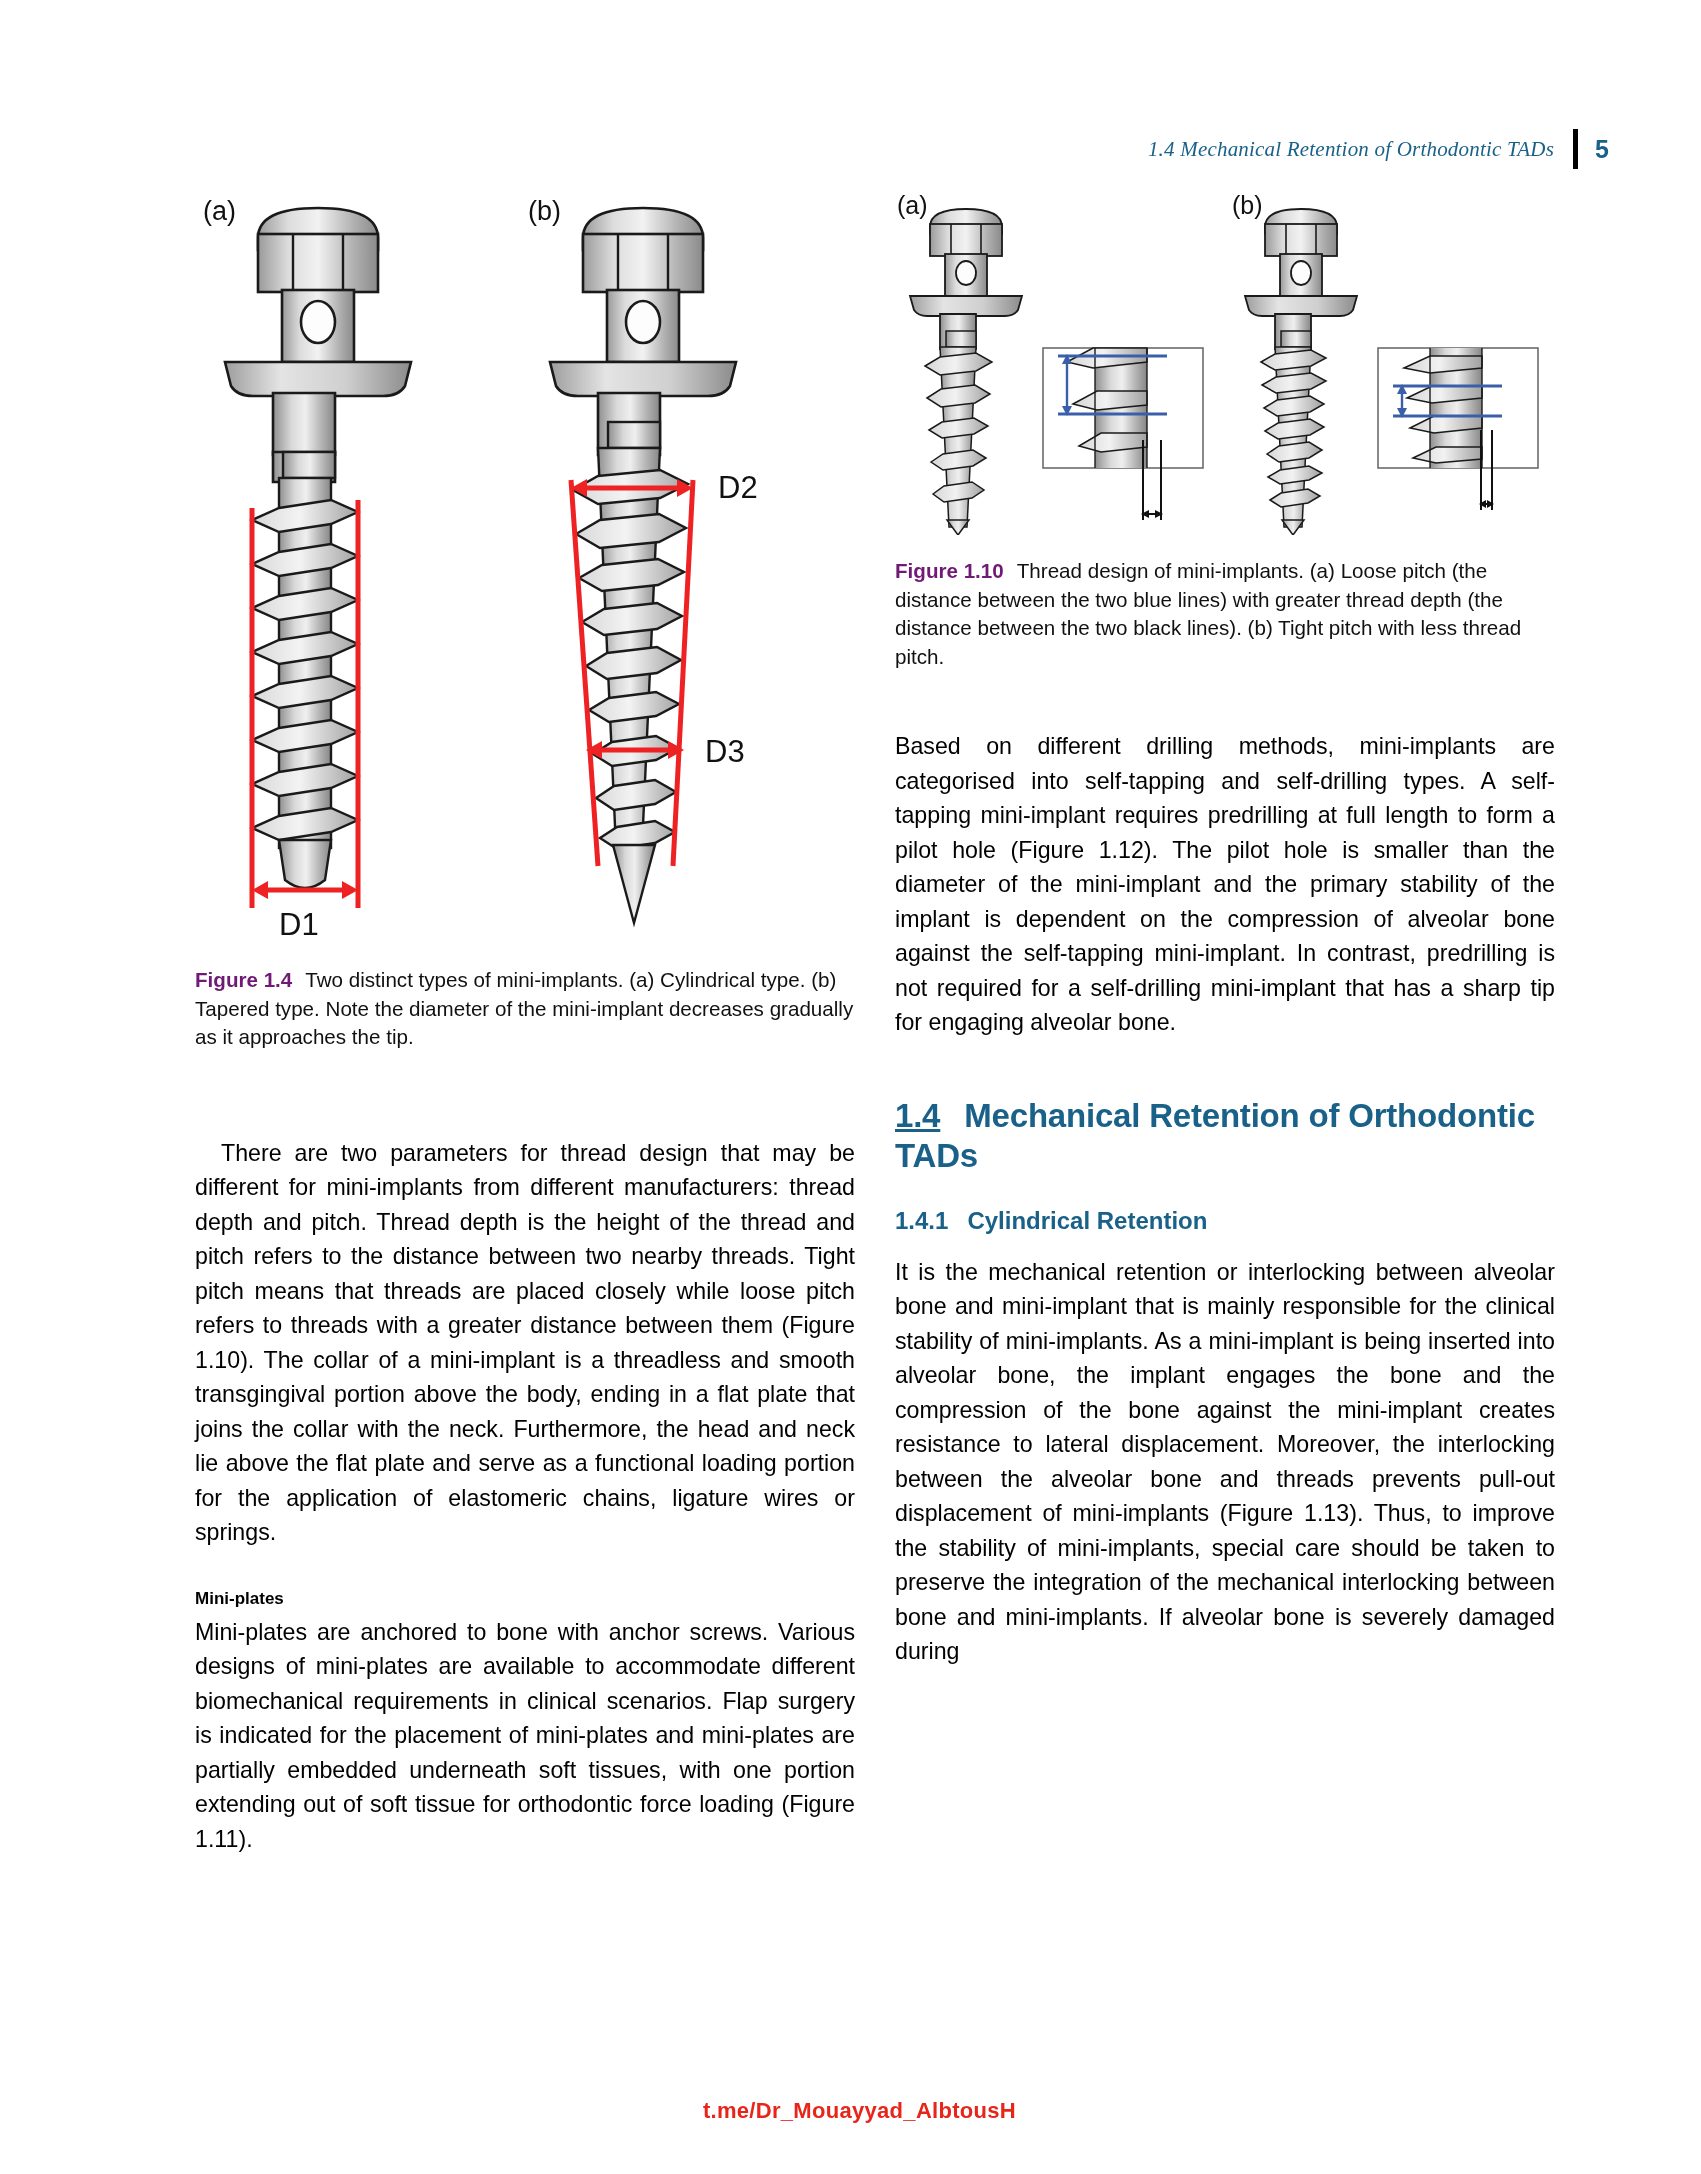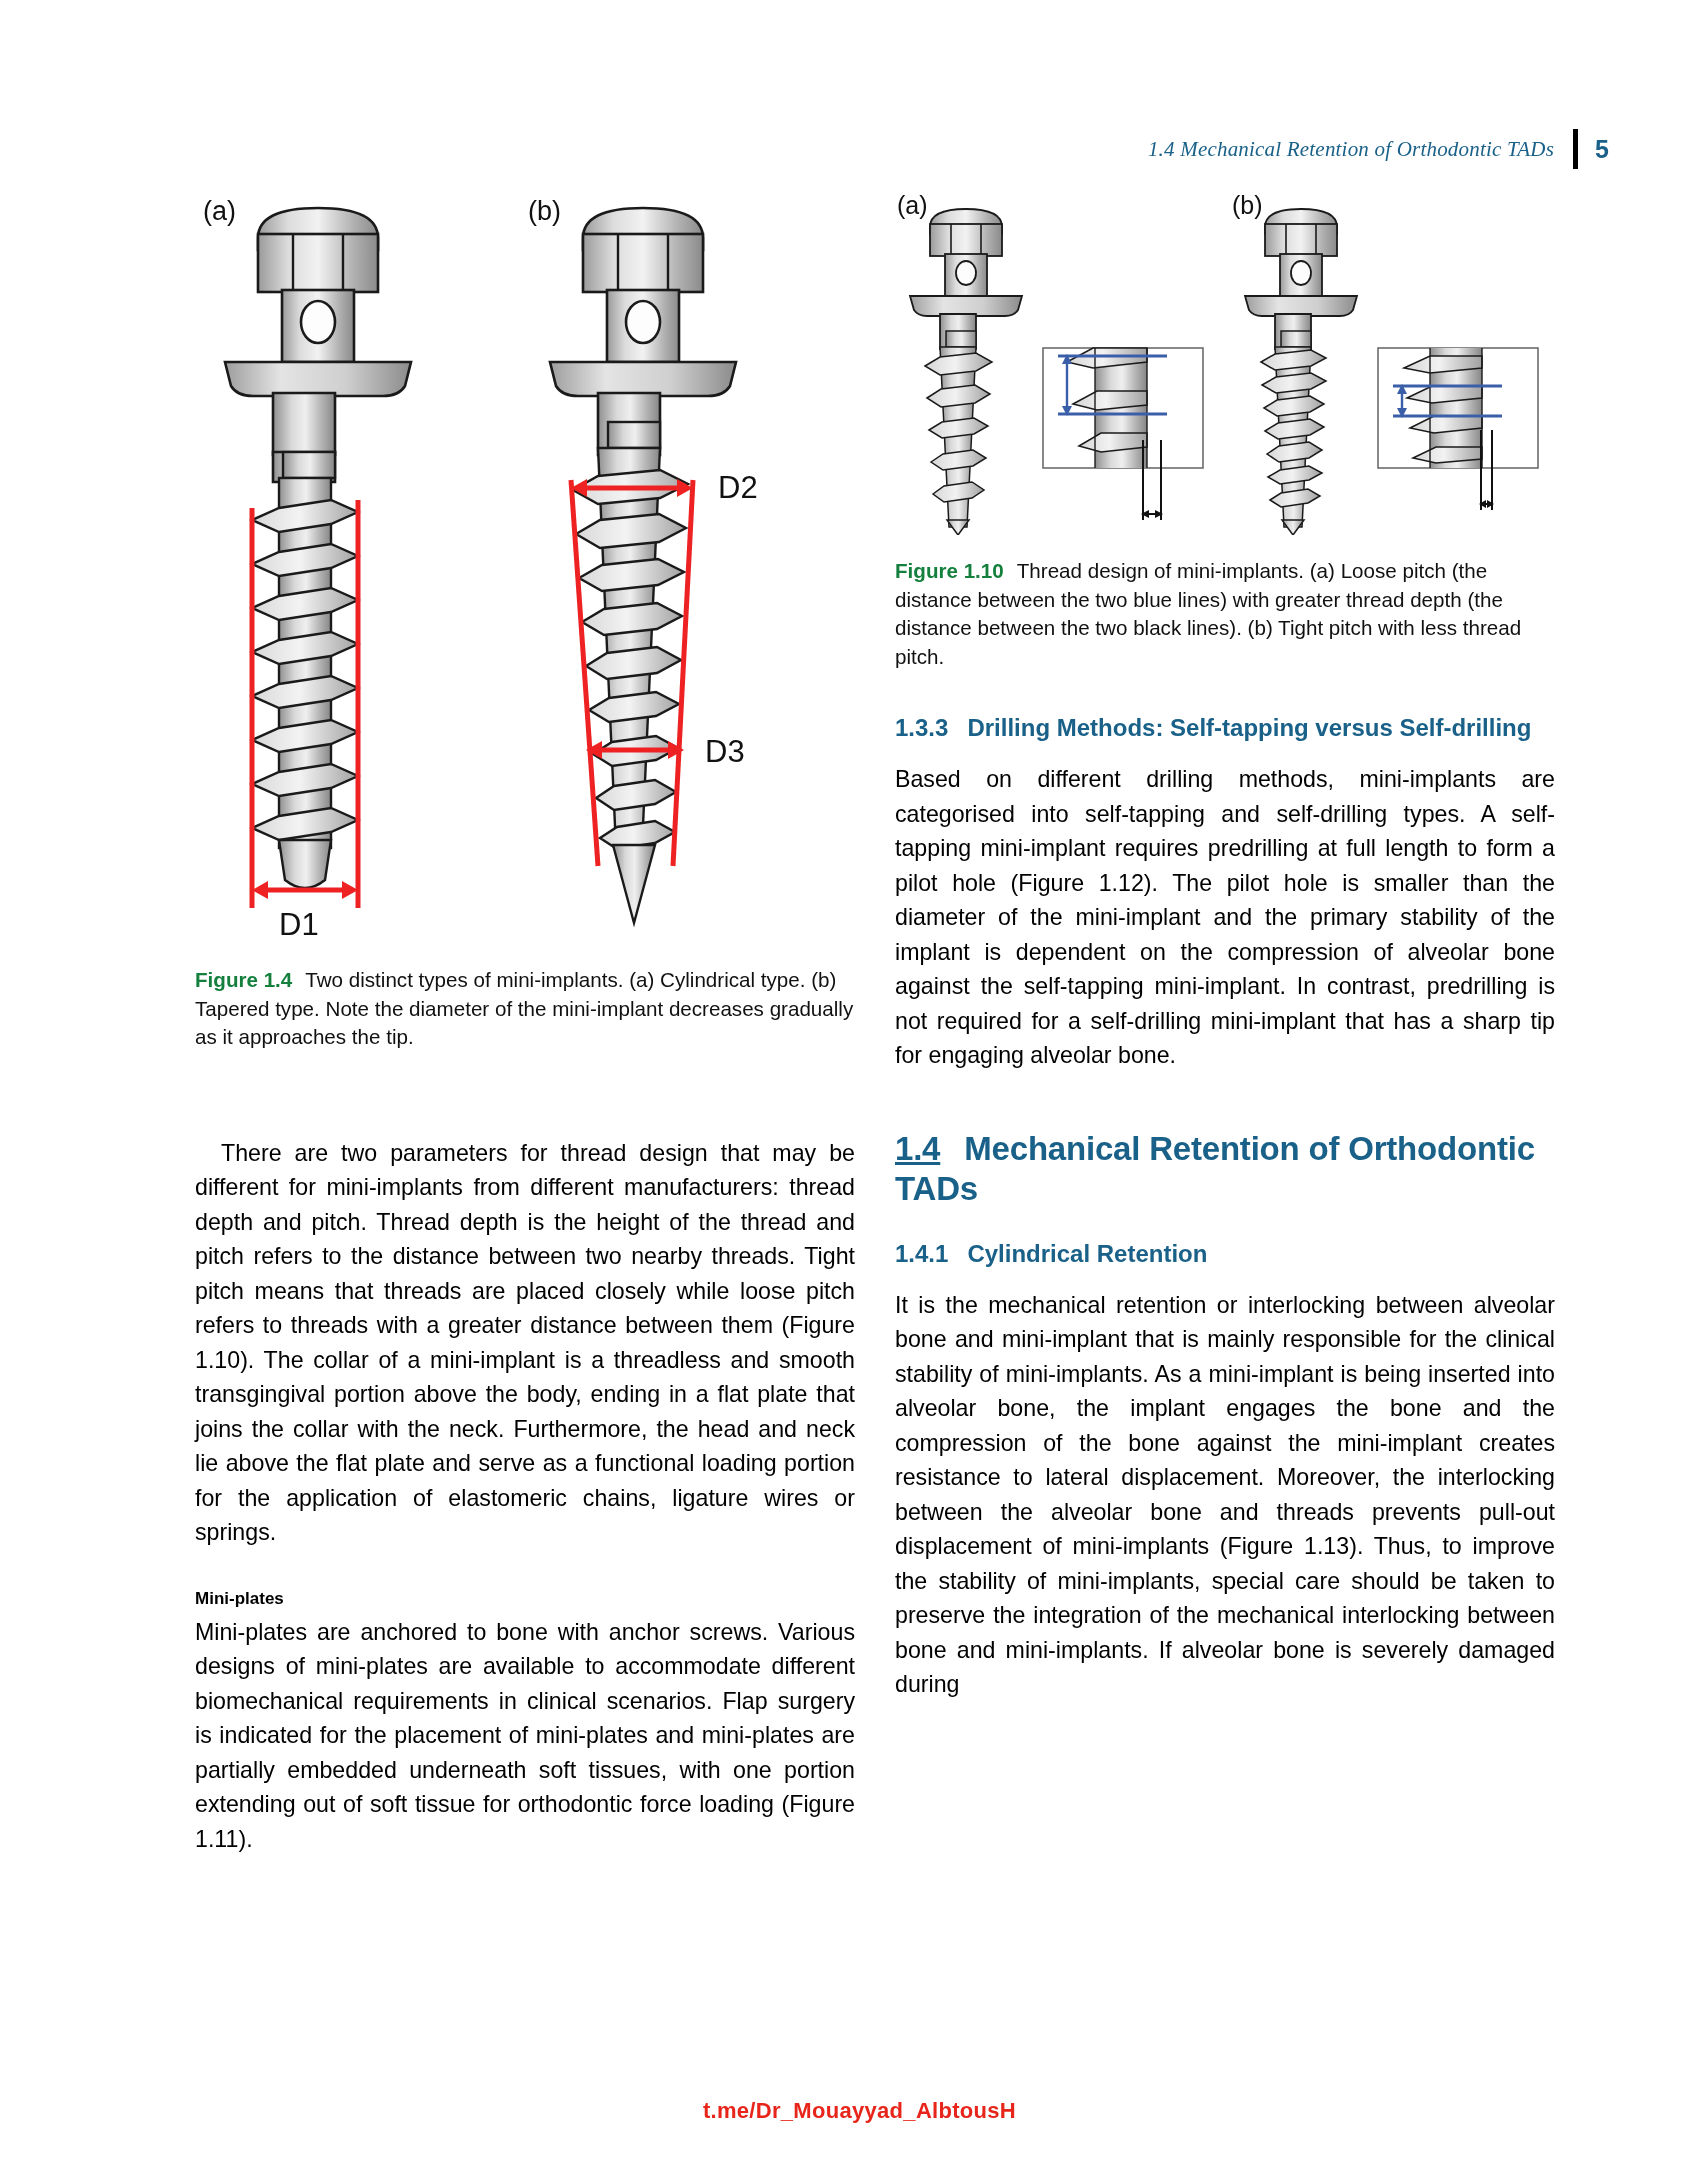--- a/index.html
+++ b/index.html
@@ -96,21 +96,21 @@
   
   .caption {
     font-family:"Liberation Sans", sans-serif;
     font-size:20.6px;
     line-height:28.5px;
     color:#111;
     margin:0;
   }
   .caption .lbl {
     font-weight:bold;
-    color:#15803d;
+    color:#701a75;
     margin-right:13px;
   }
 
   
   .figure { position:relative; }
   .fig-svg { display:block; }
 
   .footer {
     position:absolute;
     left:18px; right:0;
@@ -403,23 +403,20 @@
         <text x="337" y="24" font-family="Liberation Sans, sans-serif" font-size="25" fill="#111">(b)</text>
       </svg>
 
       <p class="caption" style="margin-top:22px;">
         <span class="lbl">Figure 1.10</span><span>Thread design of mini-implants. (a) Loose pitch (the distance between the two blue lines) with greater thread depth (the distance between the two black lines). (b) Tight pitch with less thread pitch.</span>
       </p>
     </div>
 
     <div class="spacer-l"></div>
 
-    <h3 class="h-sub">
-      <span class="num">1.3.3</span><span>Drilling Methods: Self-tapping versus Self-drilling</span>
-    </h3>
 
     <div class="spacer-s"></div>
 
     <p class="body">Based on different drilling methods, mini-implants are categorised into self-tapping and self-drilling types. A self-tapping mini-implant requires predrilling at full length to form a pilot hole (Figure 1.12). The pilot hole is smaller than the diameter of the mini-implant and the primary stability of the implant is dependent on the compression of alveolar bone against the self-tapping mini-implant. In contrast, predrilling is not required for a self-drilling mini-implant that has a sharp tip for engaging alveolar bone.</p>
 
     <div class="spacer-xl"></div>
 
     <h2 class="h-sec">
       <span class="num">1.4</span><span>Mechanical Retention of Orthodontic TADs</span>
     </h2>

